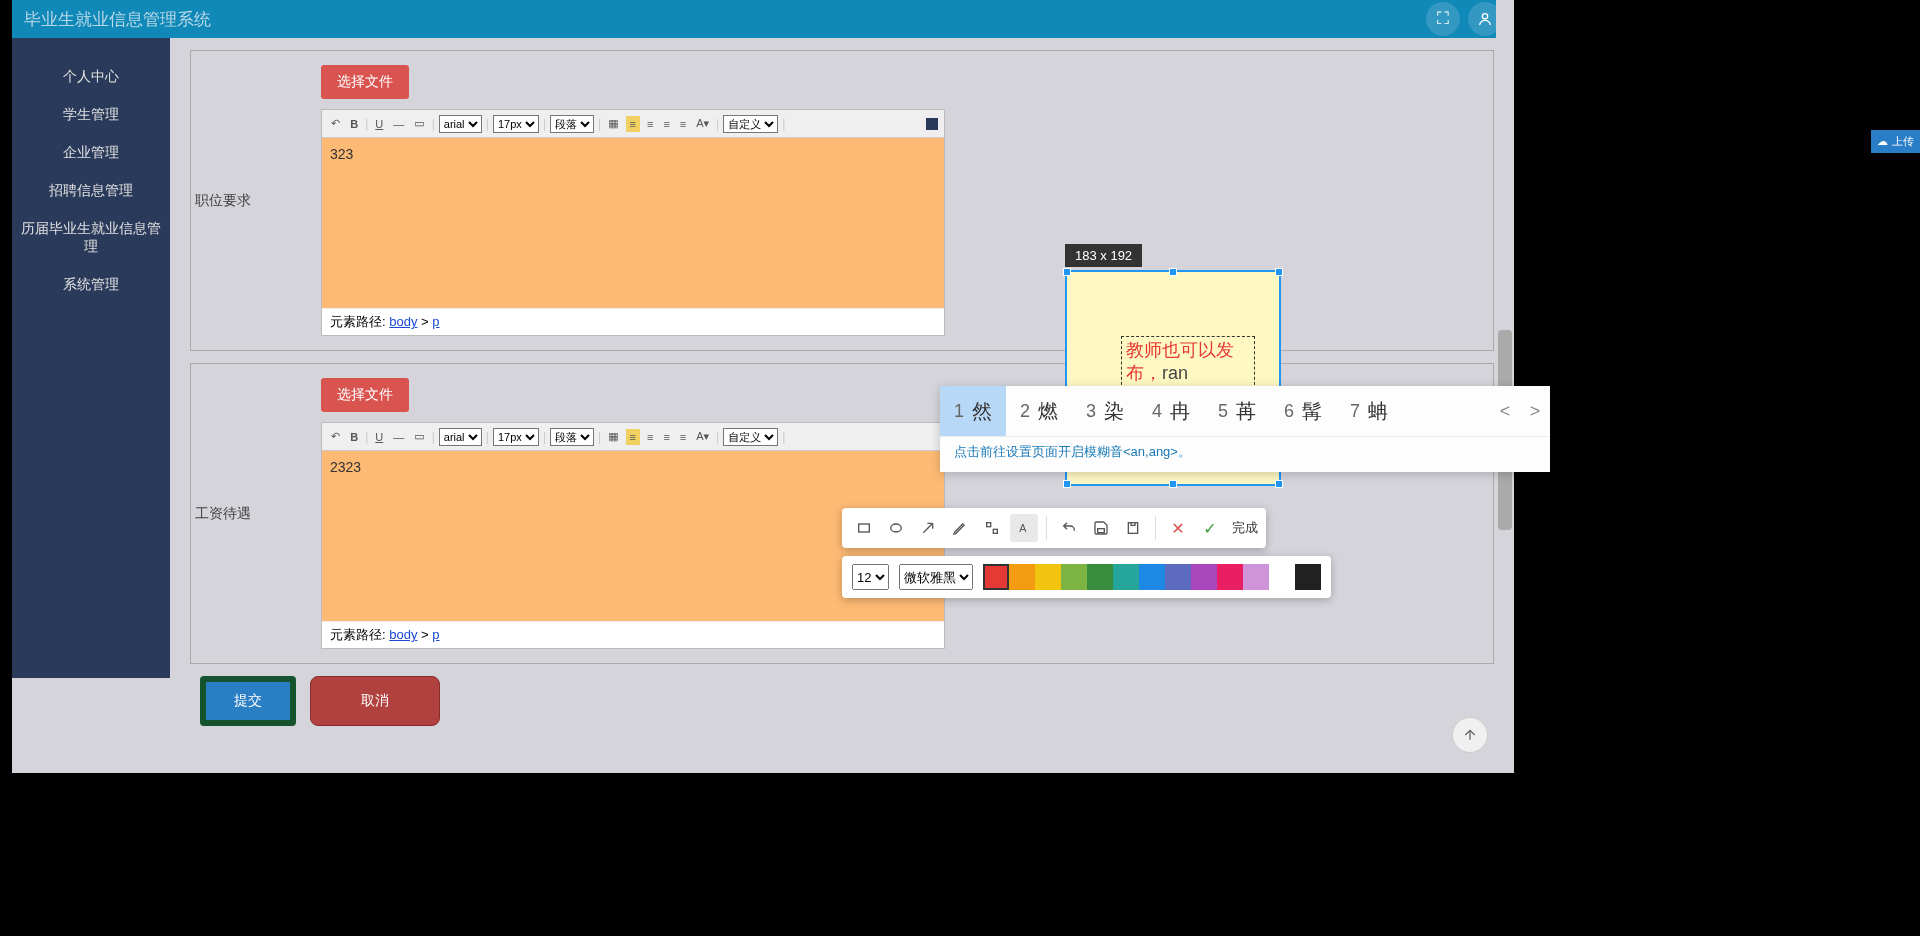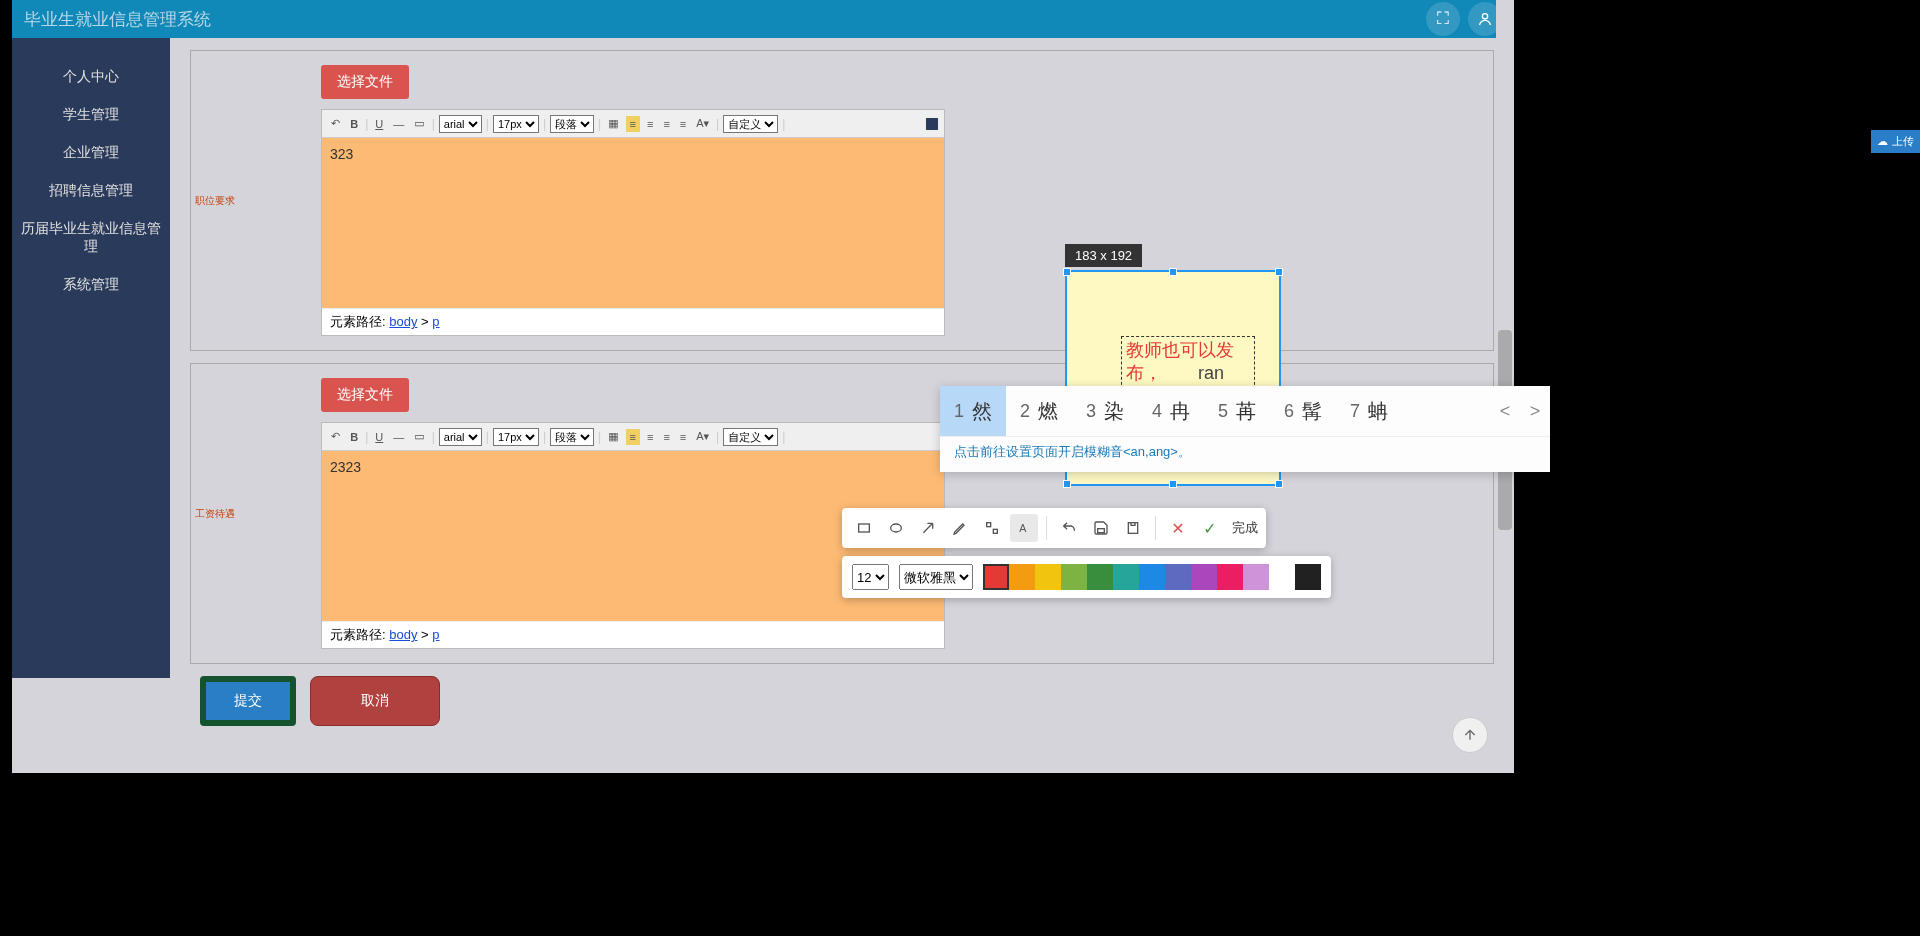--- a/index.html
+++ b/index.html
@@ -60,22 +60,22 @@
       margin-bottom: 12px;
       padding: 14px 0 14px 0;
       display: flex;
       align-items: stretch;
     }
     .form-label-col {
       width: 130px;
       display: flex;
       align-items: center;
       padding-left: 4px;
-      font-size: 10px;
-      color: #c2410c;
+      font-size: 14px;
+      color: #404040;
     }
     .form-editor-col {
       flex: 1;
       padding-right: 520px;
     }
     
     .file-btn {
       background: #d9534f;
       color: #fff;
       border: none;
@@ -185,21 +185,21 @@
     .annotation-text {
       position: absolute;
       left: 54px; top: 64px;
       width: 134px; height: 54px;
       border: 1px dashed #333;
       padding: 2px 4px;
       font-size: 18px;
       color: #e53935;
       line-height: 1.25;
     }
-    .annotation-text .ime-pinyin { color: #444; font-size: 18px; margin-left: 36px; }
+    .annotation-text .ime-pinyin { color: #444; font-size: 18px; }
     
     
     .ime-bar {
       position: absolute;
       left: 940px; top: 386px;
       width: 610px; height: 86px;
       background: #fdfdfd;
       box-shadow: 0 2px 10px rgba(0,0,0,0.2);
       display: flex;
       flex-direction: column;

